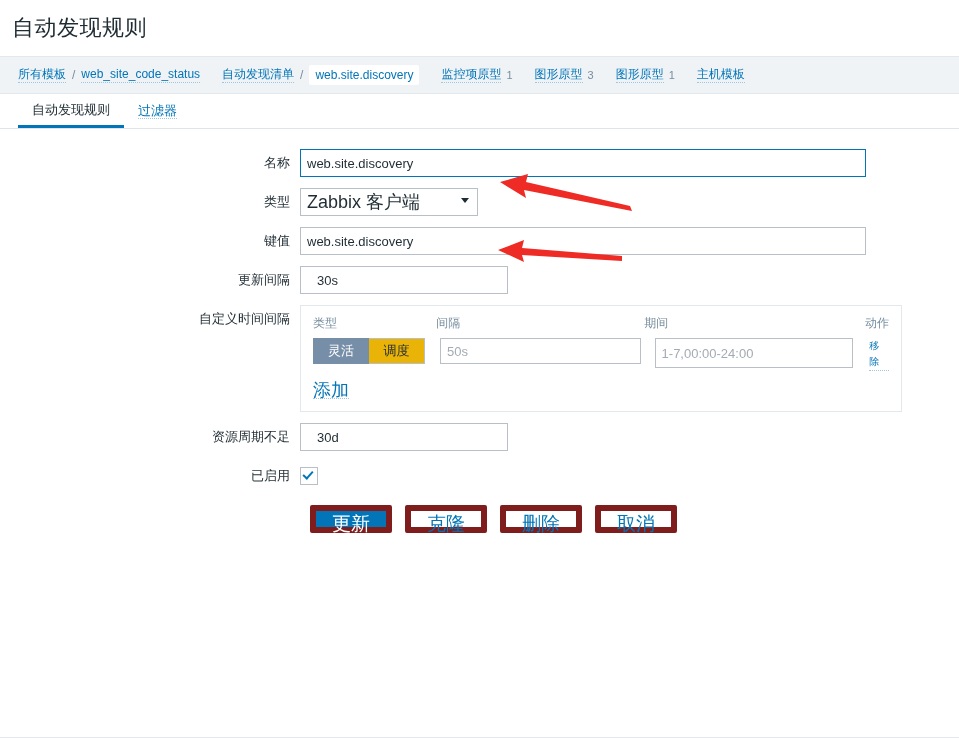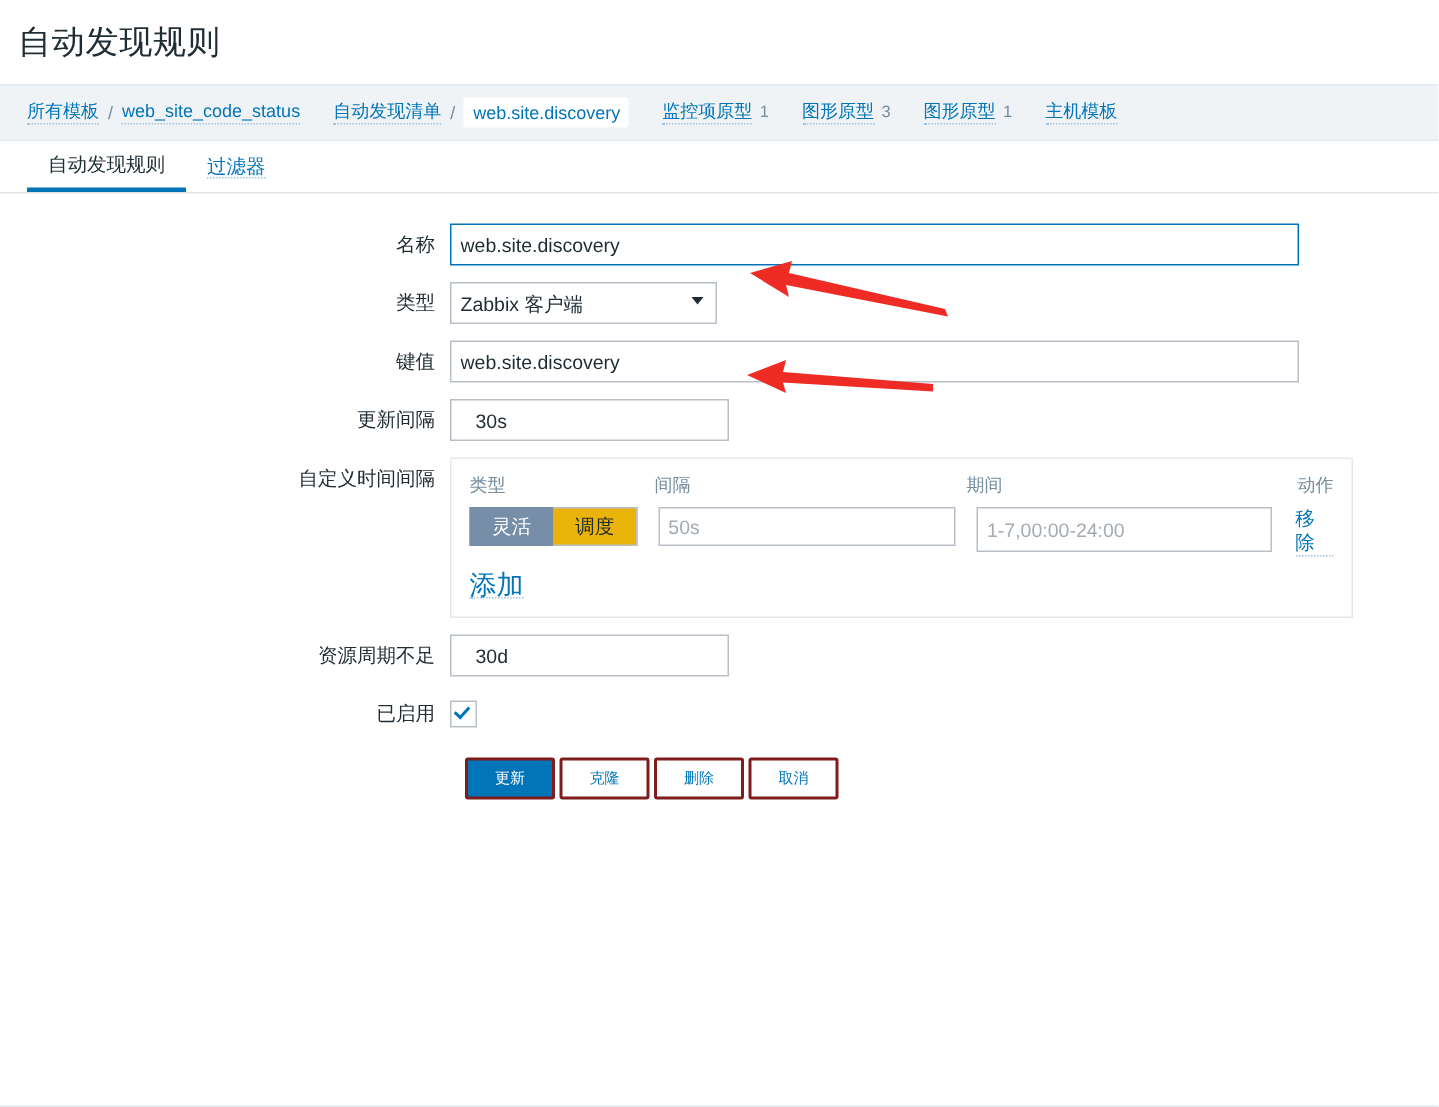--- a/index.html
+++ b/index.html
@@ -149,35 +149,35 @@
     padding: 3px 6px;
     outline: none;
   }
   input.txt::placeholder {
     color: #a4abb2;
   }
   input.wide {
     width: 566px;
   }
   input.small {
-    width: 186px;
+    width: 208px;
     padding-left: 16px;
   }
   input.focused {
     border: 1px solid #0275b8;
   }
 
   select.sel {
     box-sizing: border-box;
     width: 178px;
     height: 28px;
     border: 1px solid #b8bfc6;
     background: #ffffff;
     font-family: "Liberation Sans", "DejaVu Sans", sans-serif;
-    font-size: 13px;
+    font-size: 18px;
     color: #1f2c33;
     padding: 3px 6px;
     appearance: none;
     -webkit-appearance: none;
     -moz-appearance: none;
     outline: none;
   }
   .select-wrap {
     position: relative;
     display: inline-block;
@@ -248,21 +248,21 @@
     height: 26px;
   }
   input.period-in {
     width: 200px;
     height: 30px;
     margin-left: 14px;
   }
   .remove-link {
     margin-left: 16px;
     color: #0275b8;
-    font-size: 13px;
+    font-size: 10px;
     border-bottom: 1px dotted #9ec6e0;
     cursor: pointer;
     line-height: 16px;
   }
   .add-link {
     display: inline-block;
     margin-top: 11px;
     color: #0275b8;
     font-size: 18px;
     border-bottom: 1px dotted #9ec6e0;
@@ -313,29 +313,29 @@
   .btn-row {
     display: flex;
     margin-top: 20px;
     padding-left: 310px;
   }
   .btn {
     box-sizing: border-box;
     height: 28px;
     min-width: 60px;
     padding: 0 16px;
-    font-size: 10px;
+    font-size: 19px;
     line-height: 26px;
     text-align: center;
-    border: 2px solid #7f1d1d;
+    border: 6px solid #7f1d1d;
     border-radius: 2px;
     background: #ffffff;
     color: #0275b8;
     cursor: pointer;
-    margin-right: 3px;
+    margin-right: 13px;
     user-select: none;
   }
   .btn.primary {
     background: #0275b8;
     color: #ffffff;
   }
 
   
   .annot {
     position: absolute;

